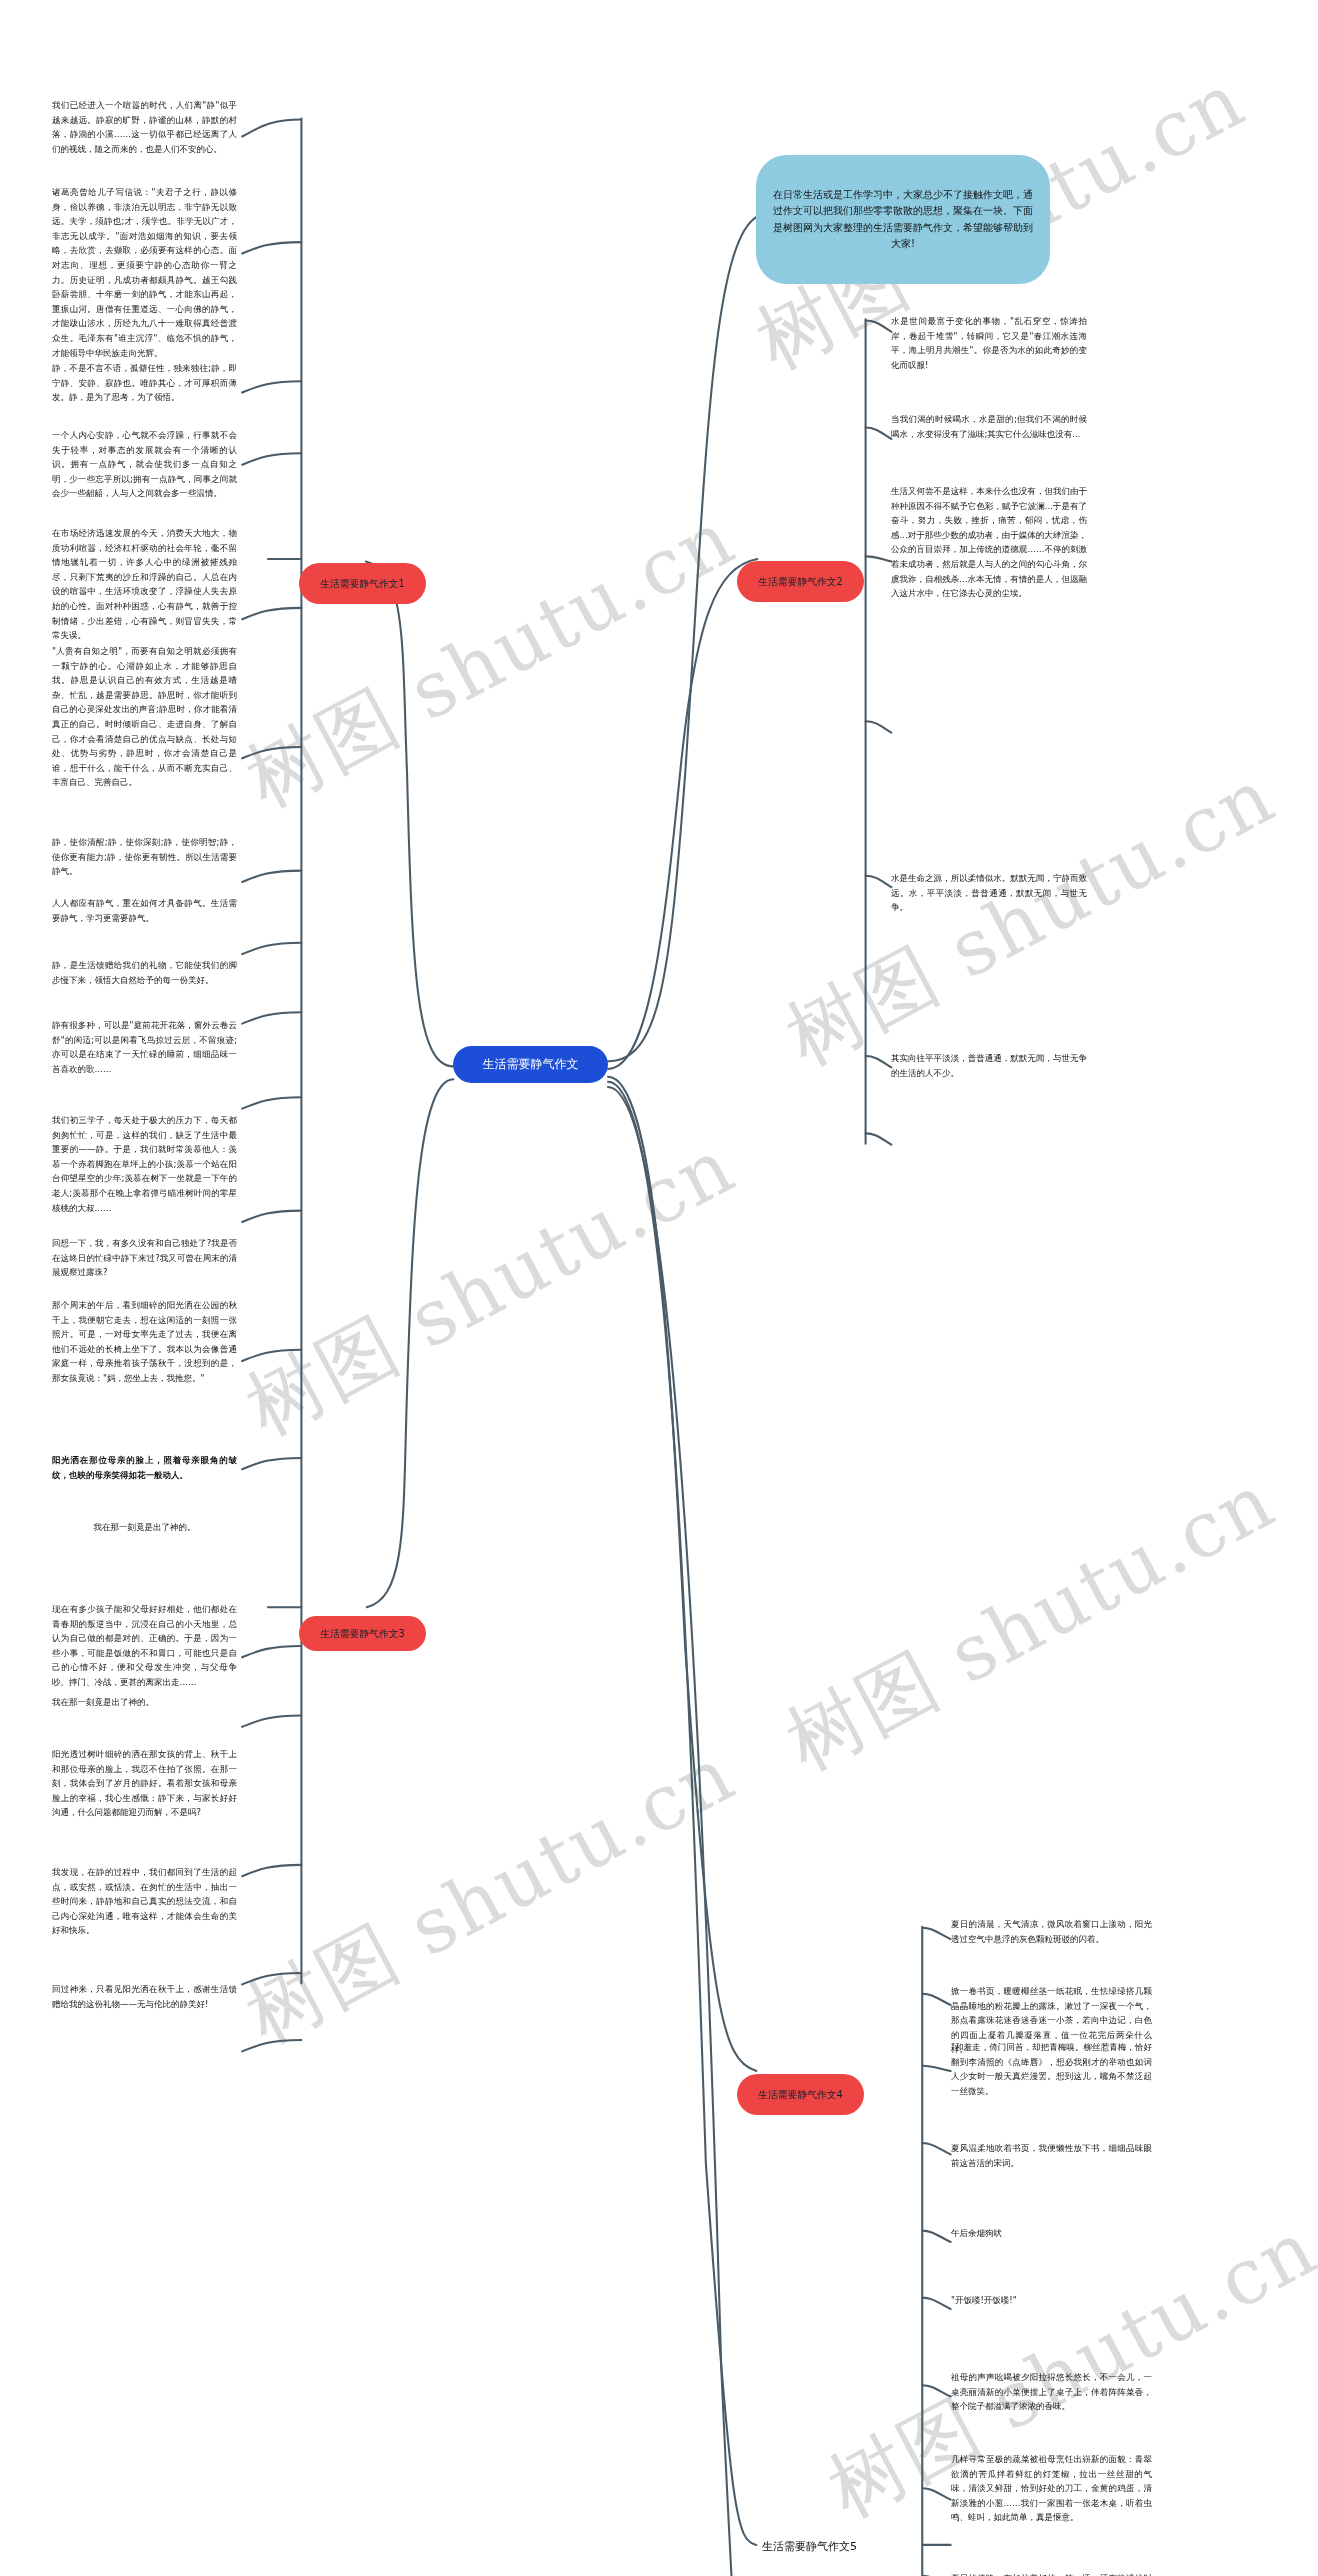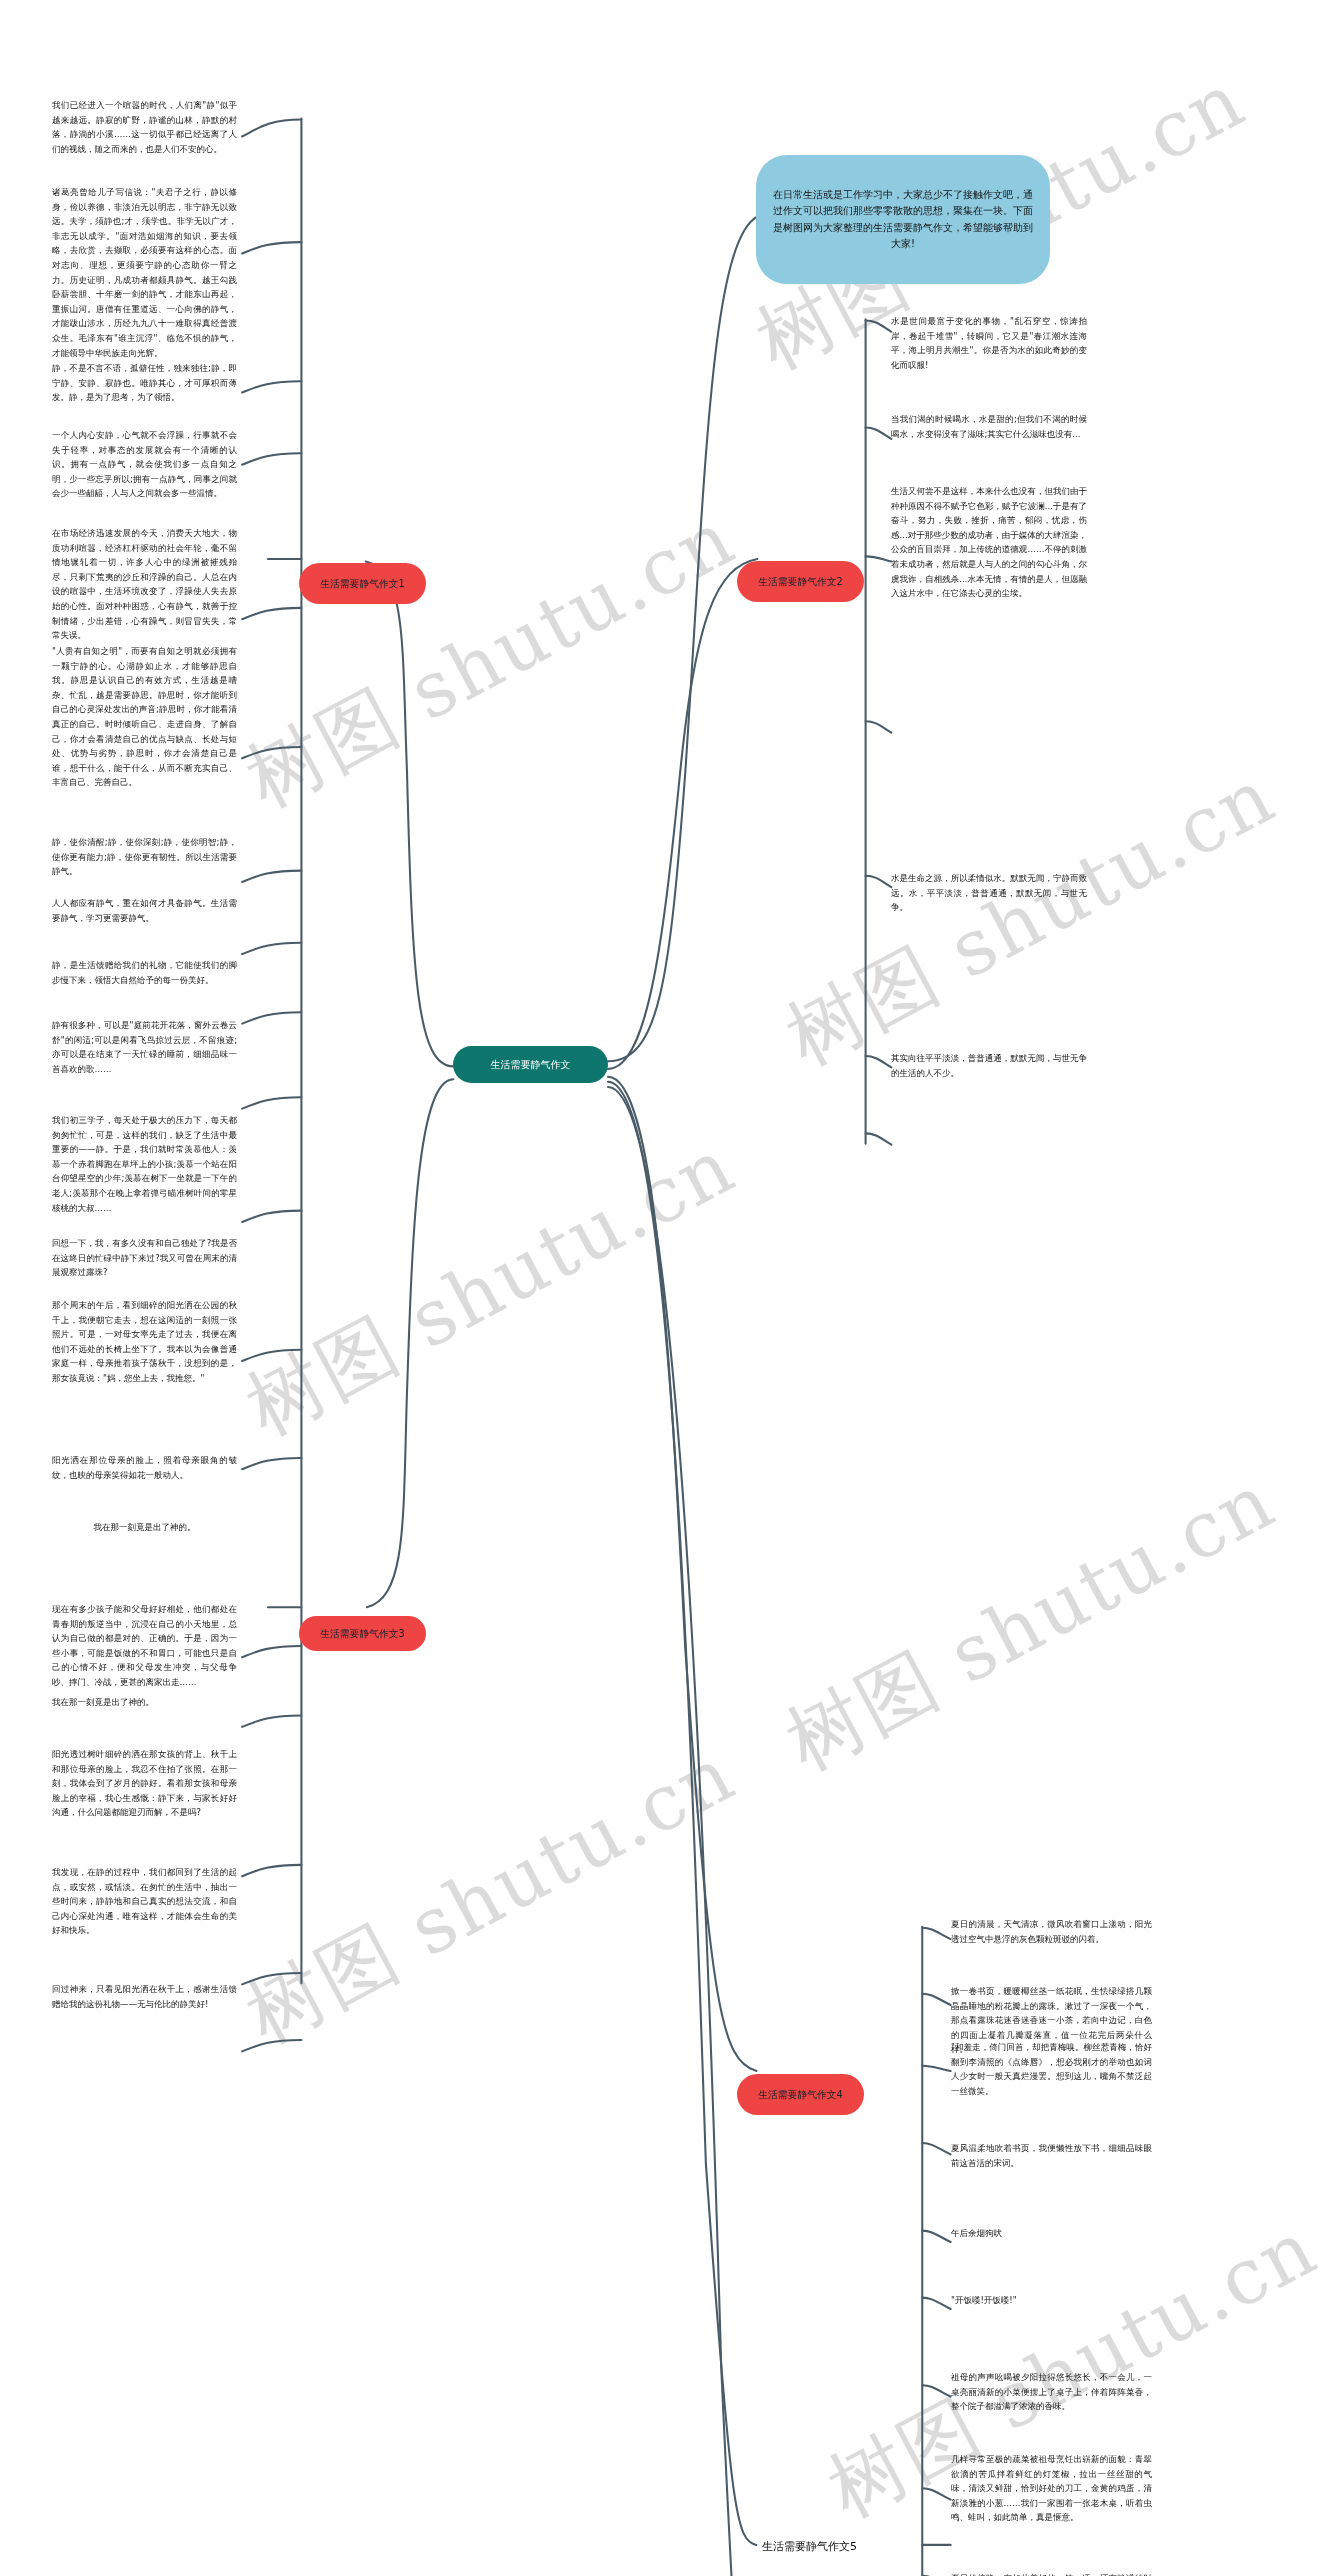--- a/index.html
+++ b/index.html
@@ -36,23 +36,23 @@
     position:absolute;
     box-sizing:border-box;
     border-radius:515px;
     display:flex;
     align-items:center;
     justify-content:center;
     text-align:center;
     line-height:1.35;
   }
   .node-root{
-    background:#0f766e;
+    background:#1d4ed8;
     color:#ffffff;
-    font-size:10px;
+    font-size:12px;
     padding:8.2px 17.5px;
   }
   .node-branch{
     background:#ef4444;
     color:#11202b;
     font-size:9.8px;
     padding:6.7px 13.4px;
     margin-top:24px;
   }
   .node-intro{
@@ -200,21 +200,21 @@
   <div class="leaf" style="left:52px;top:428px;width:185px;">一个人内心安静，心气就不会浮躁，行事就不会失于轻率，对事态的发展就会有一个清晰的认识。拥有一点静气，就会使我们多一点自知之明，少一些忘乎所以;拥有一点静气，同事之间就会少一些龃龉，人与人之间就会多一些温情。</div>
   <div class="leaf" style="left:52px;top:526px;width:185px;">在市场经济迅速发展的今天，消费天大地大，物质功利喧嚣，经济杠杆驱动的社会年轮，毫不留情地辗轧着一切，许多人心中的绿洲被摧残殆尽，只剩下荒夷的沙丘和浮躁的自己。人总在内设的喧嚣中，生活环境改变了，浮躁使人失去原始的心性。面对种种困惑，心有静气，就善于控制情绪，少出差错，心有躁气，则冒冒失失，常常失误。</div>
   <div class="leaf" style="left:52px;top:644px;width:185px;">"人贵有自知之明"，而要有自知之明就必须拥有一颗宁静的心。心湖静如止水，才能够静思自我。静思是认识自己的有效方式，生活越是嘈杂、忙乱，越是需要静思。静思时，你才能听到自己的心灵深处发出的声音;静思时，你才能看清真正的自己。时时倾听自己、走进自身、了解自己，你才会看清楚自己的优点与缺点、长处与短处、优势与劣势，静思时，你才会清楚自己是谁，想干什么，能干什么，从而不断充实自己、丰富自己、完善自己。</div>
   <div class="leaf" style="left:52px;top:835px;width:185px;">静，使你清醒;静，使你深刻;静，使你明智;静，使你更有能力;静，使你更有韧性。所以生活需要静气。</div>
   <div class="leaf" style="left:52px;top:896px;width:185px;">人人都应有静气，重在如何才具备静气。生活需要静气，学习更需要静气。</div>
   <div class="leaf" style="left:52px;top:958px;width:185px;">静，是生活馈赠给我们的礼物，它能使我们的脚步慢下来，领悟大自然给予的每一份美好。</div>
   <div class="leaf" style="left:52px;top:1018px;width:185px;">静有很多种，可以是"庭前花开花落，窗外云卷云舒"的闲适;可以是闲看飞鸟掠过云层，不留痕迹;亦可以是在结束了一天忙碌的睡前，细细品味一首喜欢的歌……</div>
   <div class="leaf" style="left:52px;top:1113px;width:185px;">我们初三学子，每天处于极大的压力下，每天都匆匆忙忙，可是，这样的我们，缺乏了生活中最重要的——静。于是，我们就时常羡慕他人：羡慕一个赤着脚跑在草坪上的小孩;羡慕一个站在阳台仰望星空的少年;羡慕在树下一坐就是一下午的老人;羡慕那个在晚上拿着弹弓瞄准树叶间的零星核桃的大叔……</div>
   <div class="leaf" style="left:52px;top:1236px;width:185px;">回想一下，我，有多久没有和自己独处了?我是否在这终日的忙碌中静下来过?我又可曾在周末的清晨观察过露珠?</div>
   <div class="leaf" style="left:52px;top:1298px;width:185px;">那个周末的午后，看到细碎的阳光洒在公园的秋千上，我便朝它走去，想在这闲适的一刻照一张照片。可是，一对母女率先走了过去，我便在离他们不远处的长椅上坐下了。我本以为会像普通家庭一样，母亲推着孩子荡秋千，没想到的是，那女孩竟说："妈，您坐上去，我推您。"</div>
-  <div class="leaf" style="left:52px;top:1453px;width:185px;">阳光洒在那位母亲的脸上，照着母亲眼角的皱纹，也映的母亲笑得如花一般动人。</div>
+  <div class="leaf" style="left:52px;top:1453px;width:185px;font-weight:bold;">阳光洒在那位母亲的脸上，照着母亲眼角的皱纹，也映的母亲笑得如花一般动人。</div>
   <div class="leaf center" style="left:52px;top:1520px;width:185px;">我在那一刻竟是出了神的。</div>
   <div class="leaf" style="left:52px;top:1602px;width:185px;">现在有多少孩子能和父母好好相处，他们都处在青春期的叛逆当中，沉浸在自己的小天地里，总认为自己做的都是对的、正确的。于是，因为一些小事，可能是饭做的不和胃口，可能也只是自己的心情不好，便和父母发生冲突，与父母争吵、摔门、冷战，更甚的离家出走……</div>
   <div class="leaf" style="left:52px;top:1747px;width:185px;">阳光透过树叶细碎的洒在那女孩的背上、秋千上和那位母亲的脸上，我忍不住拍了张照。在那一刻，我体会到了岁月的静好。看着那女孩和母亲脸上的幸福，我心生感慨：静下来，与家长好好沟通，什么问题都能迎刃而解，不是吗?</div>
   <div class="leaf" style="left:52px;top:1865px;width:185px;">我发现，在静的过程中，我们都回到了生活的起点，或安然，或恬淡。在匆忙的生活中，抽出一些时间来，静静地和自己真实的想法交流，和自己内心深处沟通，唯有这样，才能体会生命的美好和快乐。</div>
   <div class="leaf" style="left:52px;top:1982px;width:185px;">回过神来，只看见阳光洒在秋千上，感谢生活馈赠给我的这份礼物——无与伦比的静美好!</div>
 
   <div class="leaf" style="left:891px;top:314px;width:196px;">水是世间最富于变化的事物，"乱石穿空，惊涛拍岸，卷起千堆雪"，转瞬间，它又是"春江潮水连海平，海上明月共潮生"。你是否为水的如此奇妙的变化而叹服!</div>
   <div class="leaf" style="left:891px;top:412px;width:196px;">当我们渴的时候喝水，水是甜的;但我们不渴的时候喝水，水变得没有了滋味;其实它什么滋味也没有...</div>
   <div class="leaf" style="left:891px;top:484px;width:196px;">生活又何尝不是这样，本来什么也没有，但我们由于种种原因不得不赋予它色彩，赋予它波澜...于是有了奋斗，努力，失败，挫折，痛苦，郁闷，忧虑，伤感...对于那些少数的成功者，由于媒体的大肆渲染，公众的盲目崇拜，加上传统的道德观……不停的刺激着未成功者，然后就是人与人的之间的勾心斗角，尔虞我诈，自相残杀...水本无情，有情的是人，但愿融入这片水中，任它涤去心灵的尘埃。</div>
   <div class="leaf" style="left:891px;top:871px;width:196px;">水是生命之源，所以柔情似水。默默无闻，宁静而致远。水，平平淡淡，普普通通，默默无闻，与世无争。</div>

